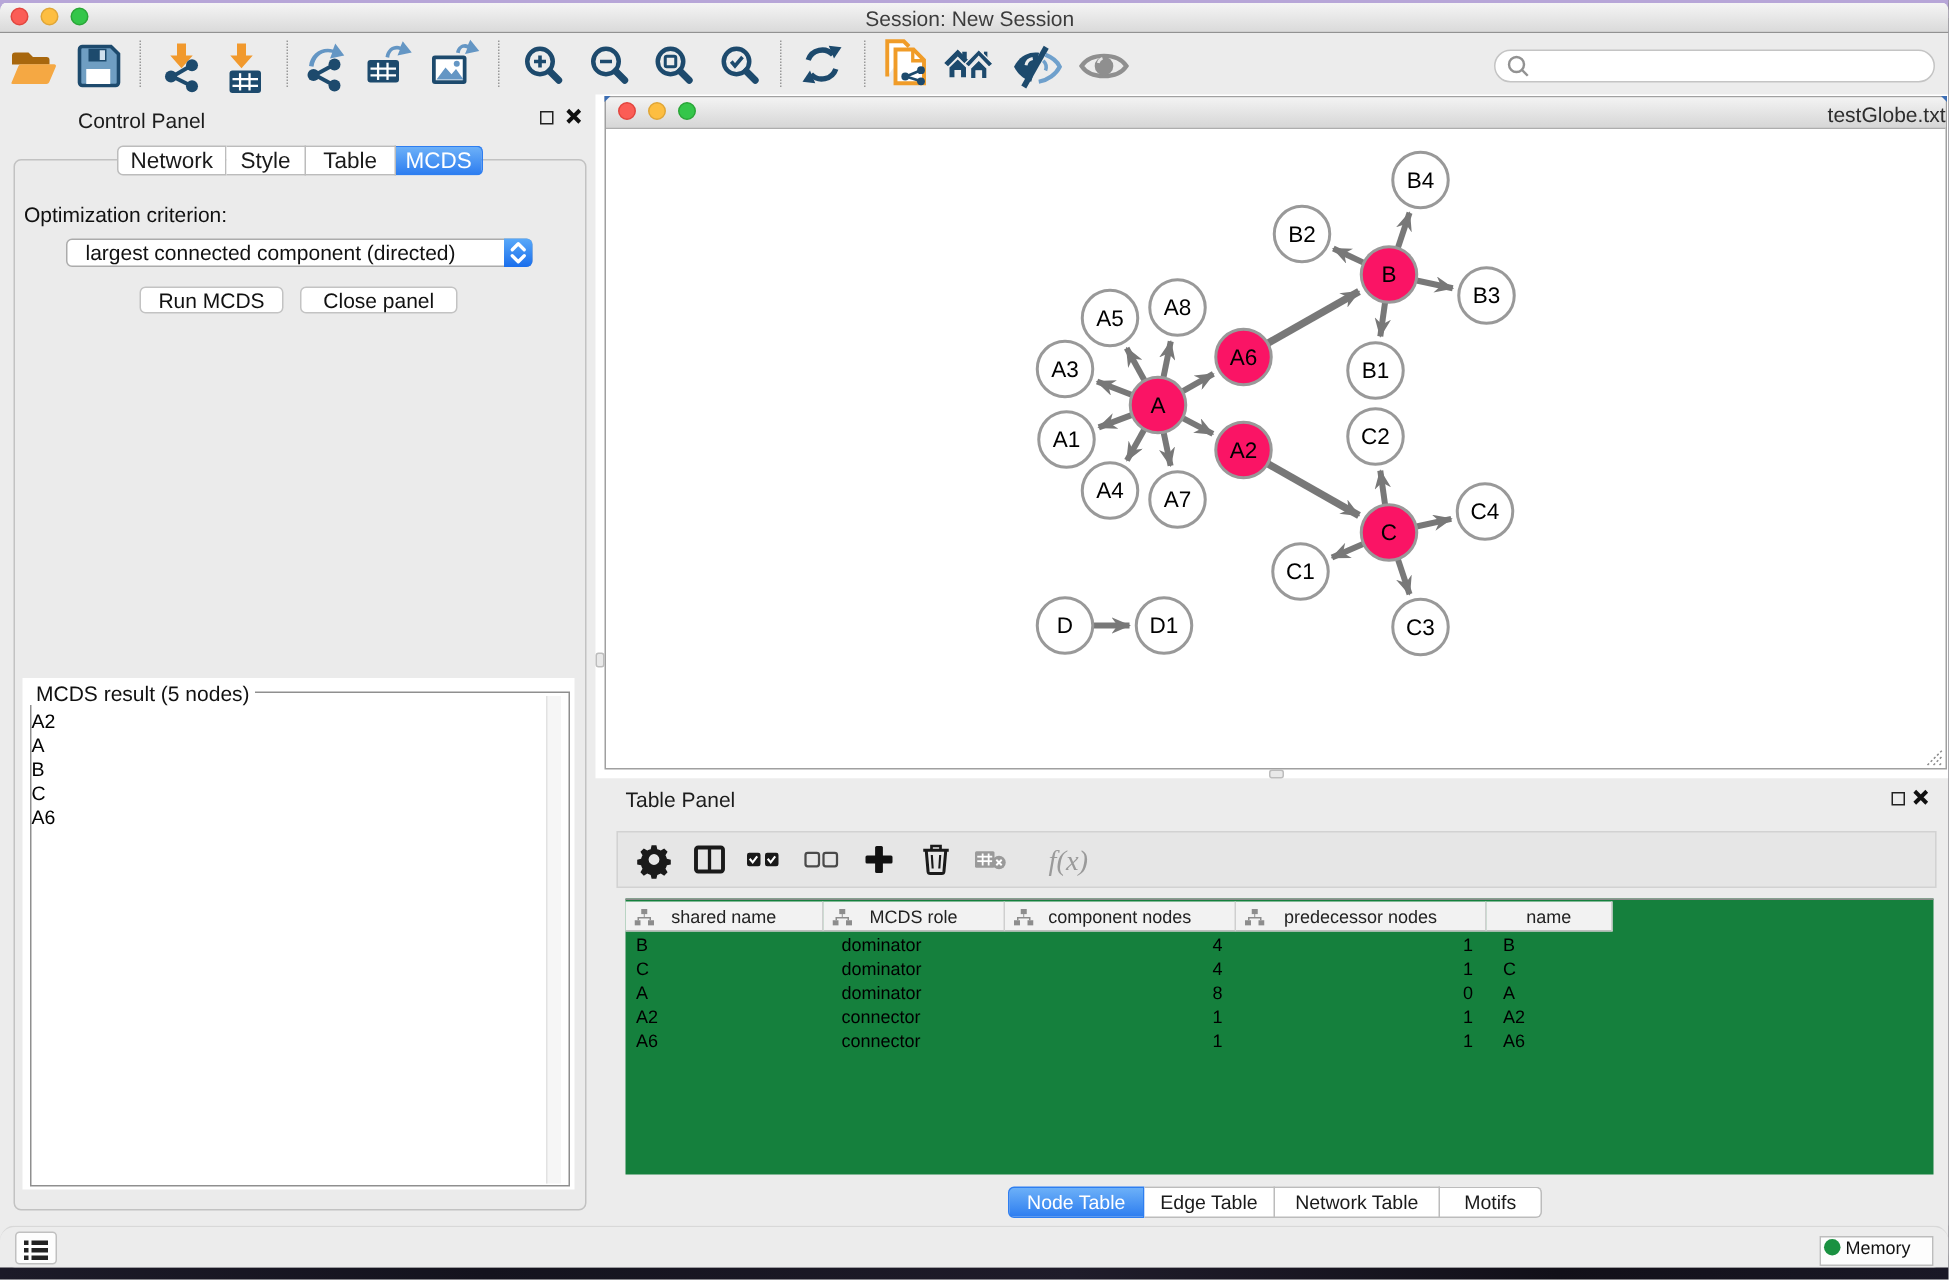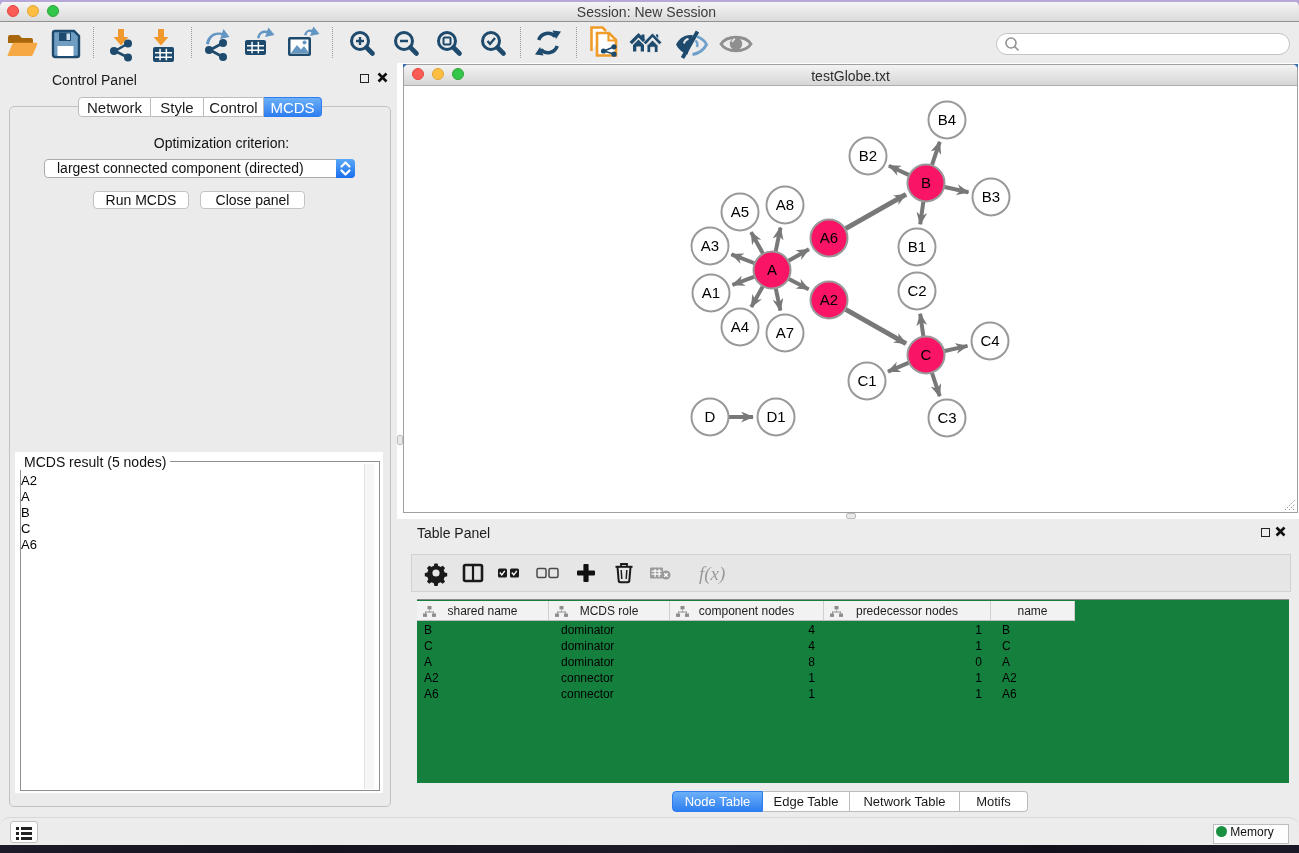--- a/index.html
+++ b/index.html
@@ -21,35 +21,35 @@
 #leftPanel { left:0; top:62px; width:397px; height:754px; background:#ececec; }
 .paneTitle { font-size:14px; color:#1c1c1c; }
 .floatIc { position:absolute; width:9px; height:9px; border:1.5px solid #222; }
 .closeIc { position:absolute; font-size:13px; font-weight:bold; color:#111; }
 #tabPanel { left:9px; top:43px; width:382px; height:701px; background:#ebebeb; border:1px solid #c2c2c2; border-radius:5px; }
 .tabstrip { position:absolute; display:flex;justify-content:flex-end; }
 .tab { height:20px; background:#fff; border:1px solid #bcbcbc; border-left:none; font-size:15px; color:#1a1a1a; text-align:center; line-height:19px; }
 .tab.first { border-left:1px solid #bcbcbc; border-radius:4px 0 0 4px; }
 .tab.last { border-radius:0 4px 4px 0; }
 .tab.sel { background:linear-gradient(#6cb0f8,#2e7ef0); color:#fff; border-color:#2e7ef0; }
-#optLabel { left:0; top:72px; width:443px; text-align:center; font-size:14px; color:#111; }
+#optLabel { left:16px; top:72px; width:443px; font-size:14px; color:#111; }
 #dropdown { left:44px; top:96px; width:311px; height:19px; background:#fff; border:1px solid #ababab; border-radius:4px; font-size:14px; color:#111; line-height:17px; padding-left:12px; }
 #spinner { position:absolute; right:-1px; top:-1px; width:19px; height:19px; border-radius:0 4px 4px 0; background:linear-gradient(#59a9f9,#1a6eec); }
 .btn { position:absolute; height:18px; background:#fff; border:1px solid #c3c3c3; border-radius:4px; font-size:14px; color:#111; text-align:center; line-height:16px; }
 #mcdsBox { left:15px; top:389px; width:368px; height:341px; background:#fff; }
 #mcdsBorder { position:absolute; left:5px; top:9px; right:3px; bottom:2px; border:1px solid #8f8f8f; }
 #mcdsLegend { position:absolute; left:5px; top:2px; background:#fff; padding:0 4px; font-size:14px; color:#111; }
 #mcdsList { position:absolute; left:6px; top:21px; font-size:13px; color:#000; line-height:16px; }
 #mcdsScroll { position:absolute; right:9px; top:12px; width:10px; height:325px; background:#f6f6f6; border-left:1px solid #e2e2e2; }
 
 
 #mdi { left:397px; top:62px; width:902px; height:456px; background:#fff; }
 #netwin { position:absolute; left:6px; top:1px; width:895px; height:449px; border:1px solid #a0a0a0; background:#fff; }
 #nettitle { position:absolute; left:0; top:0; width:100%; height:21px; background:linear-gradient(#f3f3f3,#d6d6d6); border-bottom:1px solid #adadad; }
-#nettitle .t { position:absolute; top:3px; width:100%; text-align:center; font-size:14px; color:#2e2e2e; }
+#nettitle .t { position:absolute; top:3px; width:100%; text-align:right; font-size:14px; color:#2e2e2e; }
 
 
 #tablePanel { left:397px; top:518px; width:902px; height:298px; background:#ececec; }
 #ttoolbar { position:absolute; left:14px; top:35px; width:880px; height:38px; background:#e6e6e6; border:1px solid #d2d2d2; }
 #tableBox { position:absolute; left:20px; top:80px; width:872px; height:184px; background:#15803d; border-top:1px solid #8a8a8a; }
 .hcell { position:absolute; top:1px; height:20px; background:#f2f2f2; border-right:1px solid #cfcfcf; border-bottom:1px solid #bdbdbd; font-size:12px; color:#222; }
 .hlabel { position:absolute; width:100%; text-align:center; top:3px; }
 .trow { position:absolute; font-size:12px; color:#000; }
 .bottomtabs { position:absolute; display:flex; }
 .btab { height:21px; background:#fff; border:1px solid #bcbcbc; border-left:none; font-size:13px; color:#1a1a1a; text-align:center; line-height:20px; }
@@ -223,21 +223,21 @@
   <div class="abs" id="leftPanel">
     <div class="paneTitle abs" style="left:12px; top:9px;margin-left:40px;">Control Panel</div>
     <div class="floatIc" style="left:360px; top:11px;"></div>
     <div class="closeIc" style="left:376px; top:8px;"><svg width="13" height="13" viewBox="0 0 13 13">
           <path d="M2.5,2.5 L10.5,10.5 M10.5,2.5 L2.5,10.5" stroke="#111" stroke-width="2.6"></path>
         </svg></div>
     <div class="abs" id="tabPanel"></div>
     <div class="tabstrip" style="left:78px; top:34px;">
       <div class="tab first" style="width:73px;">Network</div>
       <div class="tab" style="width:53px;">Style</div>
-      <div class="tab" style="width:60px;">Control</div>
+      <div class="tab" style="width:60px;">Table</div>
       <div class="tab last sel" style="width:58px;">MCDS</div>
     </div>
     <div class="abs" id="optLabel">Optimization criterion:</div>
     <div class="abs" id="dropdown">largest connected component (directed)
       <div id="spinner"><svg width="19" height="19" viewBox="0 0 19 19">
         <path d="M5.5,7.5 L9.5,3.5 L13.5,7.5" fill="none" stroke="#fff" stroke-width="2.2" stroke-linecap="round" stroke-linejoin="round"></path>
         <path d="M5.5,11.5 L9.5,15.5 L13.5,11.5" fill="none" stroke="#fff" stroke-width="2.2" stroke-linecap="round" stroke-linejoin="round"></path>
       </svg></div>
     </div>
     <div class="btn" style="left:93px; top:128px; width:96px;">Run MCDS</div>

